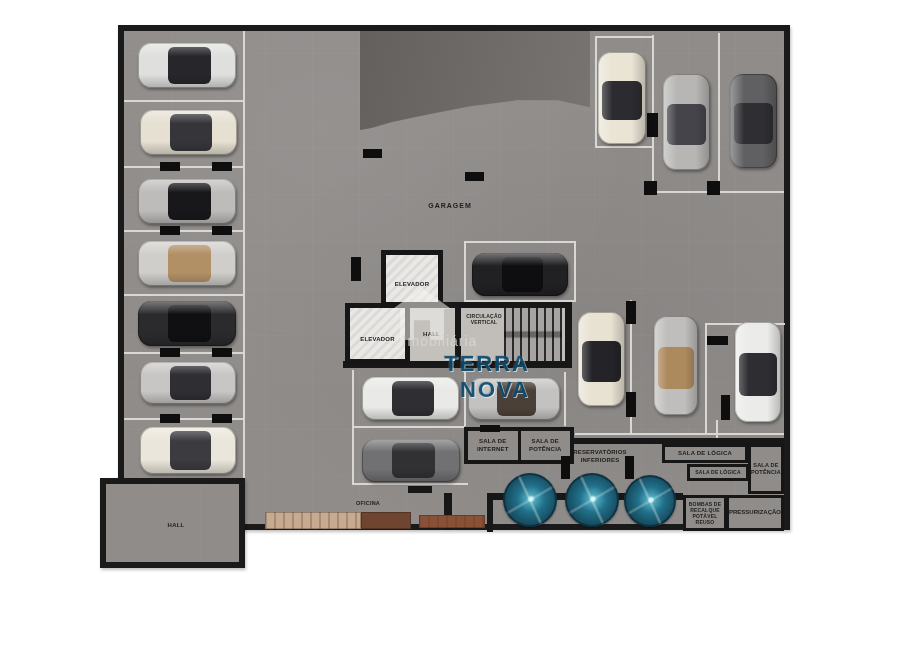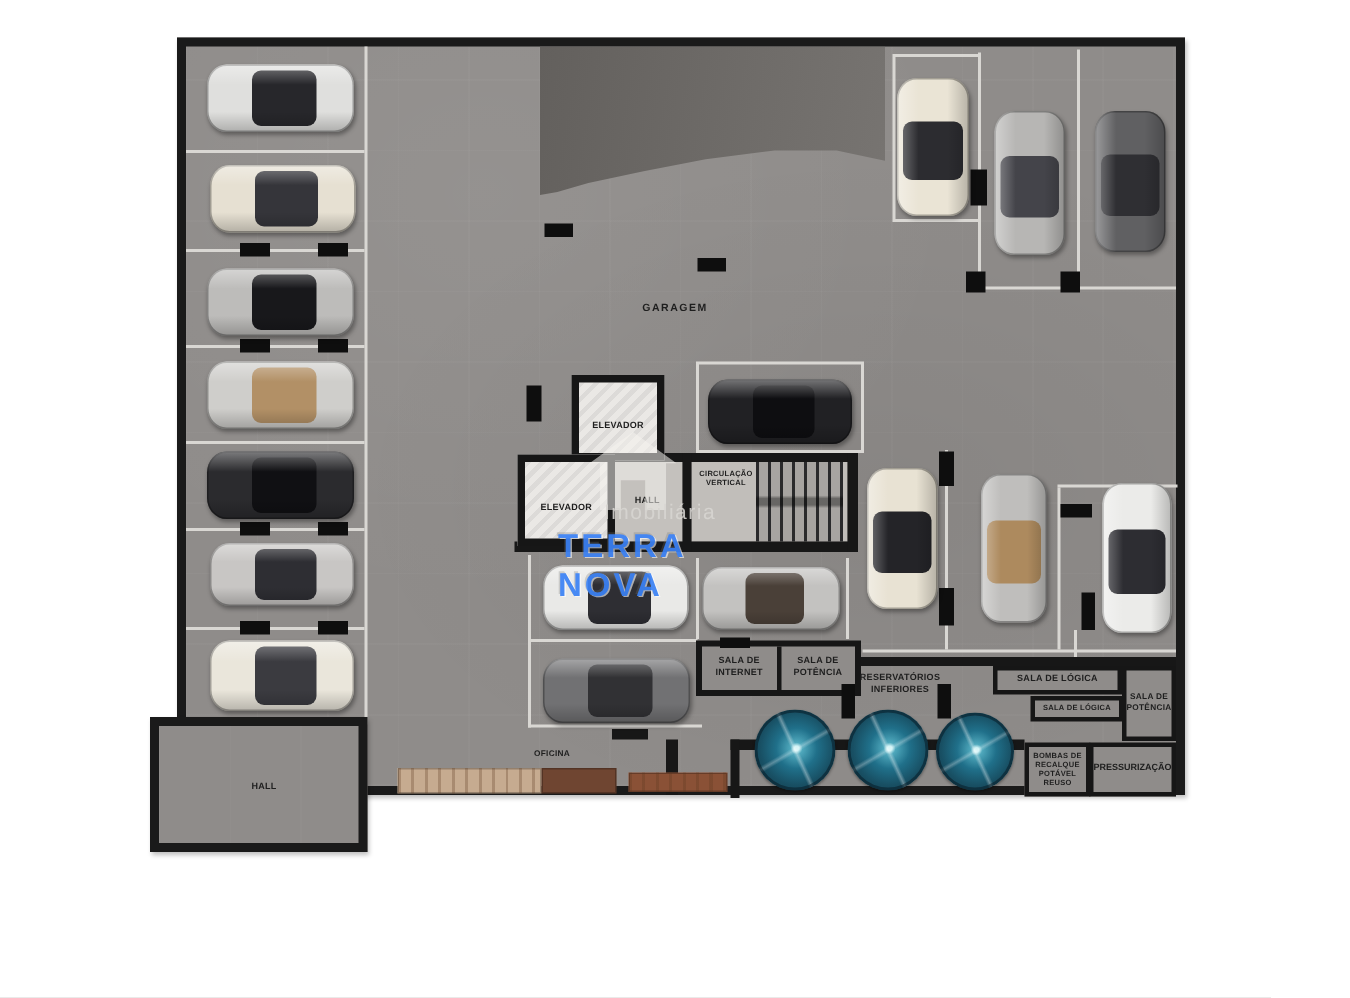--- a/index.html
+++ b/index.html
@@ -72,22 +72,22 @@
   #logica2{left:687px;top:464px;width:62px;height:17px;}
   #potencia-r{left:748px;top:444px;width:36px;height:50px;}
   #bombas{left:683px;top:495px;width:44px;height:36px;}
   #press{left:726px;top:495px;width:58px;height:36px;}
   
   #watermark{position:absolute;left:0;top:0;z-index:20;pointer-events:none;}
   #wm-logo{position:absolute;left:393px;top:288px;width:58px;height:52px;opacity:.55;background:#f4f2ee;
     clip-path:polygon(50% 0,100% 40%,88% 40%,88% 100%,64% 100%,64% 62%,36% 62%,36% 100%,12% 100%,12% 40%,0 40%);}
   #wm-top{position:absolute;left:385px;top:333px;width:110px;text-align:center;
     font-size:14px;color:#d8d6d2;opacity:.88;letter-spacing:1px;}
-  #wm-bottom{position:absolute;left:372px;top:351px;width:158px;text-align:left;
-    font-size:22px;font-weight:bold;letter-spacing:2px;color:#3b82f6;opacity:.92;
+  #wm-bottom{position:absolute;left:372px;top:351px;width:158px;text-align:right;
+    font-size:22px;font-weight:bold;letter-spacing:2px;color:#0c4a6e;opacity:.92;
     text-shadow:1px 1px 0 rgba(255,255,255,.65), -1px -1px 0 rgba(120,118,115,.3);}
 </style>
 </head>
 <body>
 
 <div id="canvas">
 
   <div id="main-floor"></div>
   <div id="ramp"></div>
 

